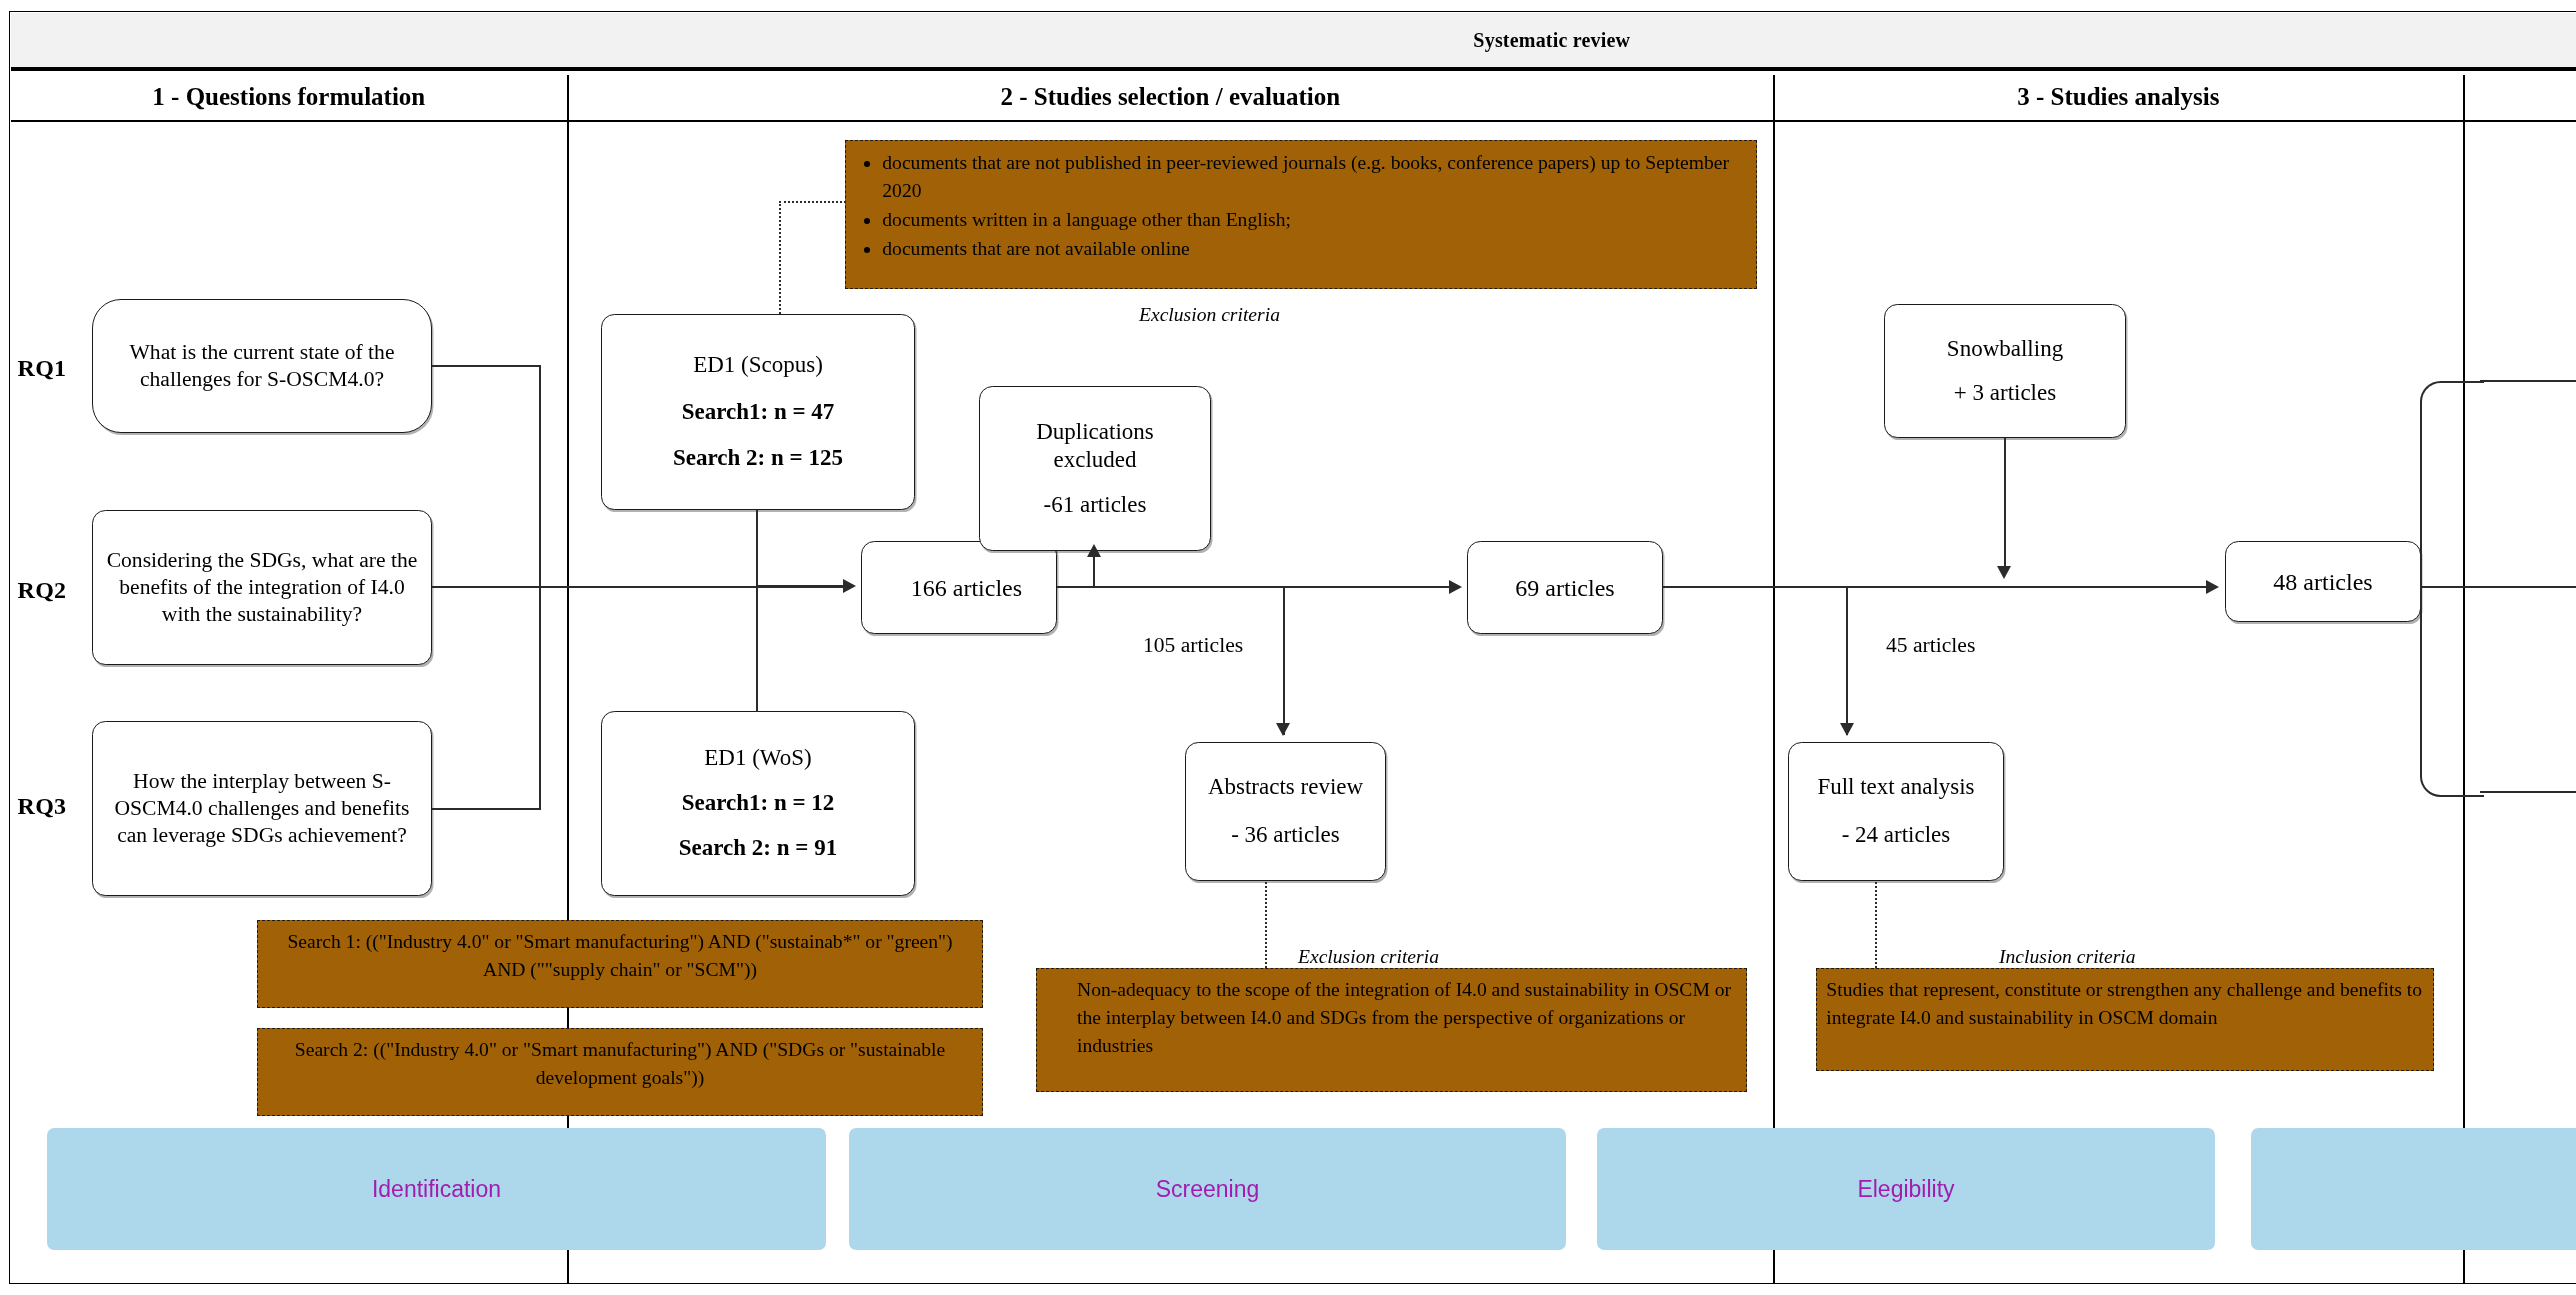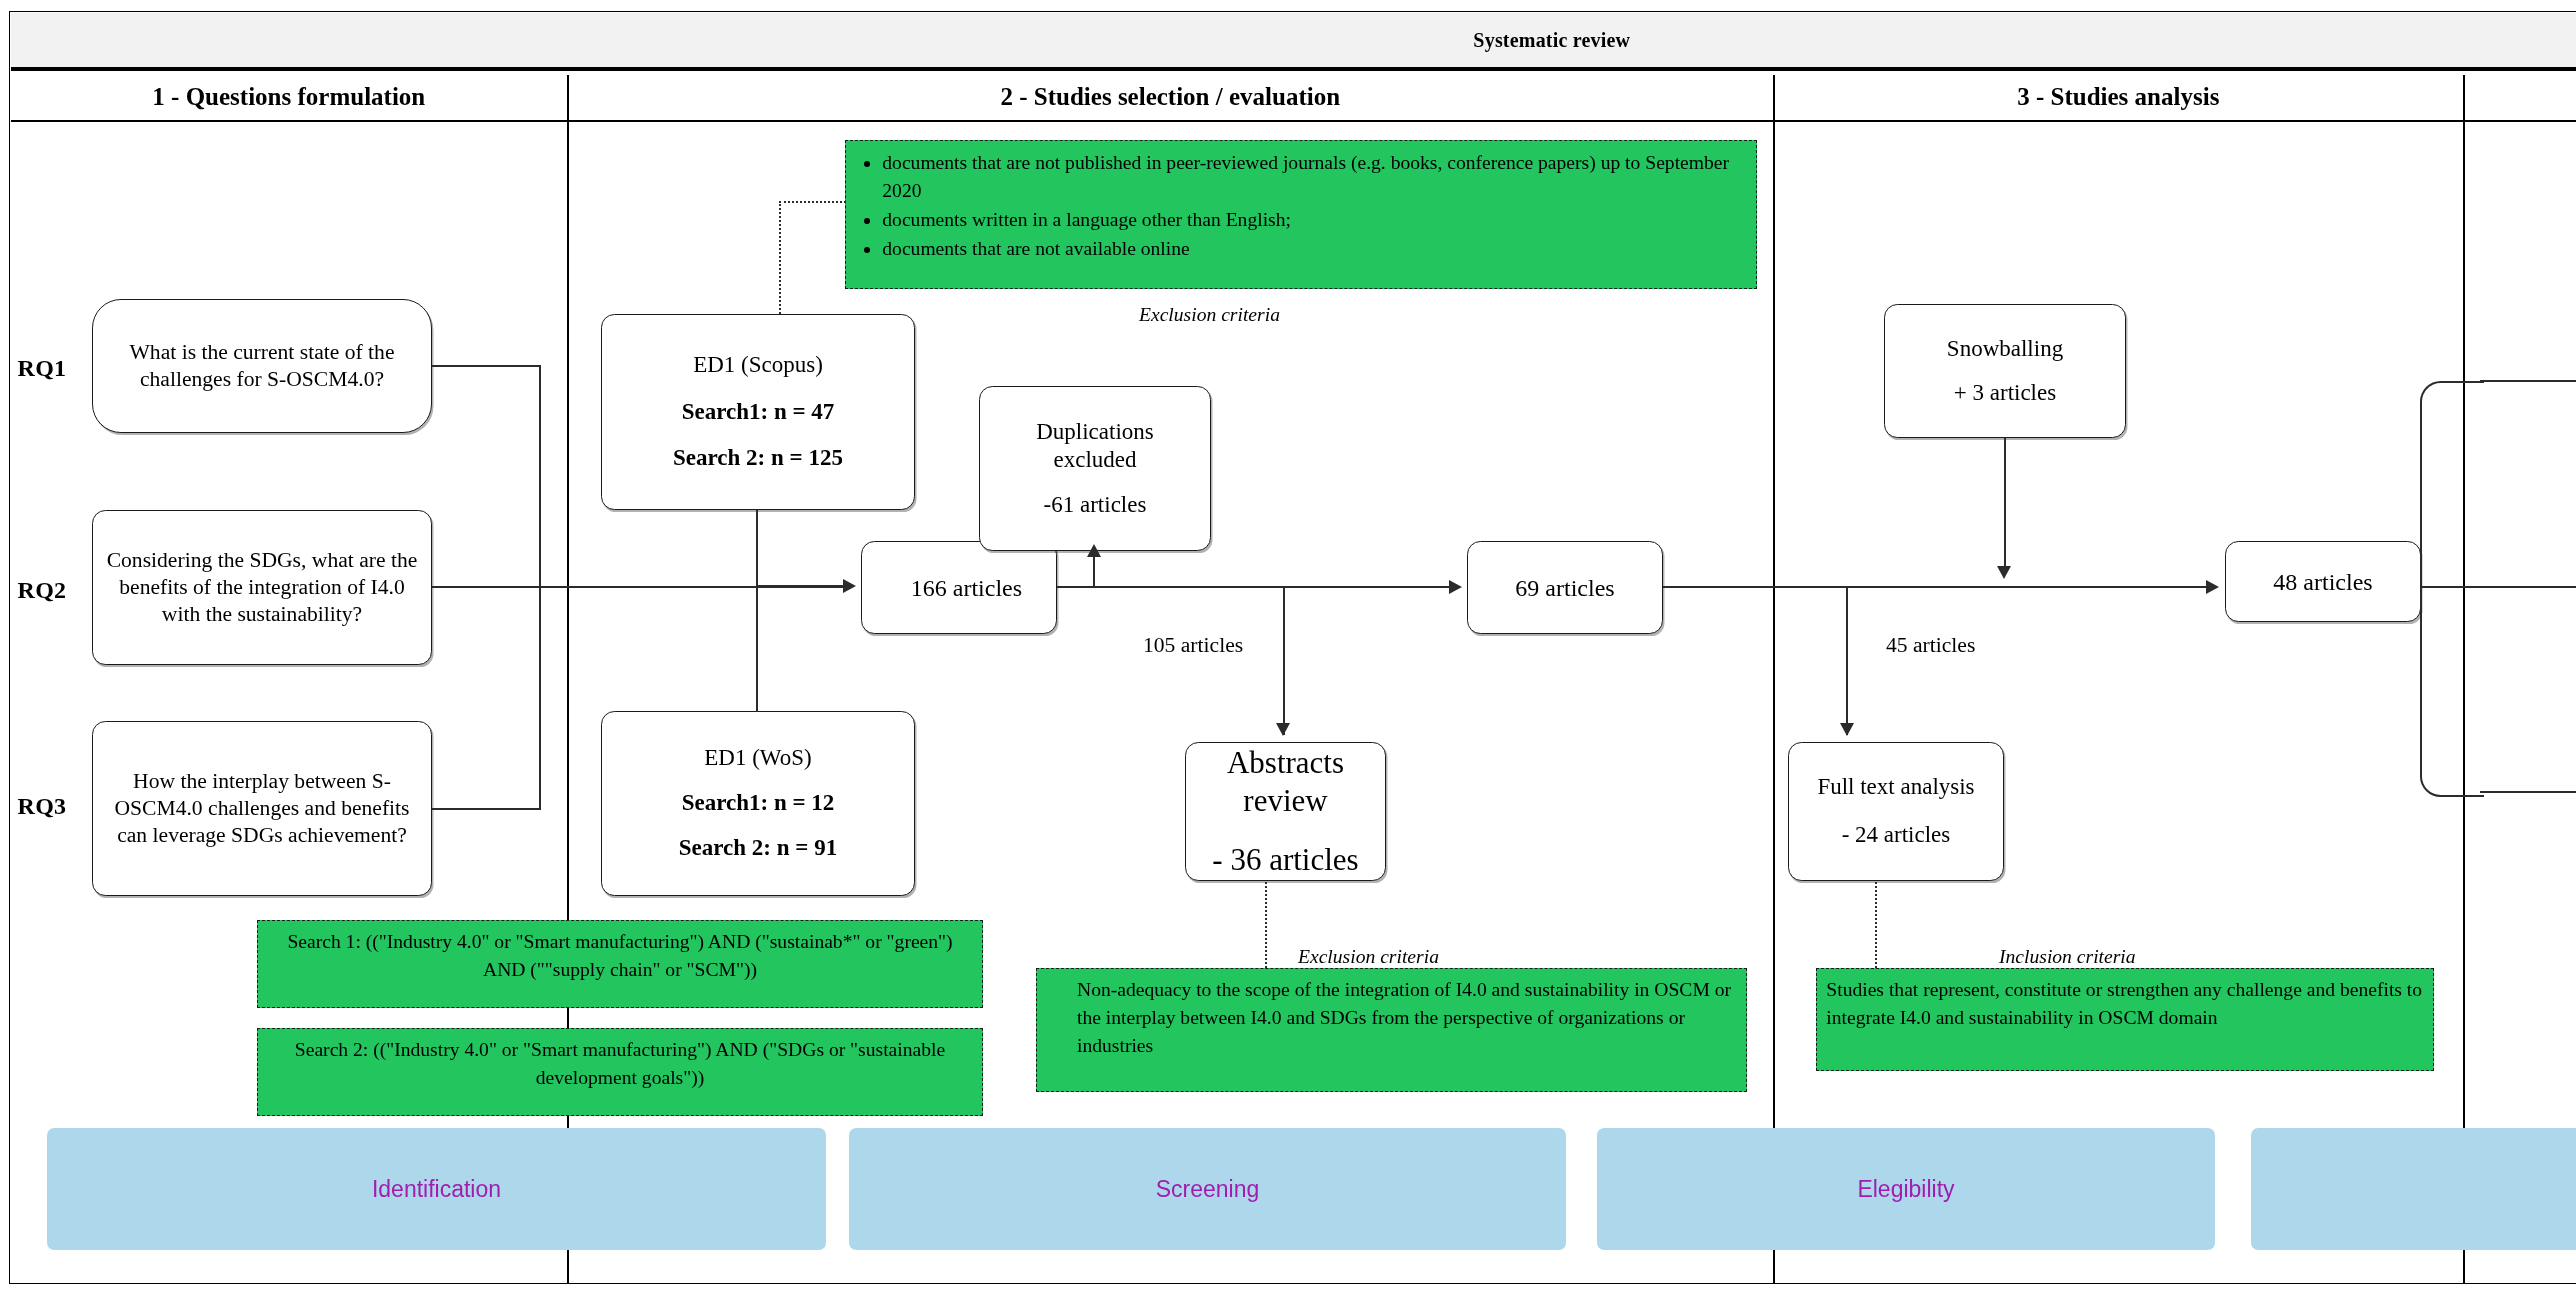--- a/index.html
+++ b/index.html
@@ -31,21 +31,21 @@
   .box{position:absolute;box-sizing:border-box;border:1.5px solid #1a1a1a;
      background:#fff;border-radius:13.4px;
      display:flex;flex-direction:column;align-items:center;justify-content:center;
      text-align:center;line-height:1.25;padding:3.1px 5.2px;
      box-shadow:1.5px 2.1px 0 0 rgba(0,0,0,.30);}
   .box .ln{display:block;}
   .box .bold{font-weight:bold;}
 
   
   .dbox{position:absolute;box-sizing:border-box;border:1.5px dashed #1a1a1a;
-     background:#22c55e;padding:7.2px 9.3px;text-align:left;line-height:1.42;}
+     background:#a16207;padding:7.2px 9.3px;text-align:left;line-height:1.42;}
   .dbox.ctr{text-align:center;}
   .dbox ul{margin:0;padding-left:27px;list-style:disc;}
   .dbox li{margin:1px 0;}
 
   
   .cap{position:absolute;font-style:italic;font-size:19.6px;white-space:nowrap;}
   .lbl{position:absolute;font-size:21.6px;white-space:nowrap;}
   .rq{position:absolute;font-size:24px;font-weight:bold;letter-spacing:0.3px;}
 
   
@@ -161,21 +161,21 @@
   <div class="arrow-r" style="left:1449px;top:580px;"></div>
   <div class="lbl" style="left:1143px;top:633px;">105 articles</div>
 
   <div class="box" style="left:1467px;top:541px;width:196px;height:93px;font-size:24px;">
     <span class="ln">69 articles</span>
   </div>
 
   <div class="v" style="left:1283px;top:586px;height:149px;"></div>
   <div class="arrow-d" style="left:1276px;top:723px;"></div>
 
-  <div class="box" style="left:1185px;top:742px;width:201px;height:139px;font-size:31px;">
+  <div class="box" style="left:1185px;top:742px;width:201px;height:139px;font-size:23px;">
     <span class="ln" style="margin-bottom:19.6px;">Abstracts review</span>
     <span class="ln">- 36 articles</span>
   </div>
 
   <div class="vdot" style="left:1265px;top:882px;height:118px;"></div>
   <div class="cap" style="left:1298px;top:946px;">Exclusion criteria</div>
 
   <div class="dbox" style="left:1036px;top:968px;width:711px;height:124px;font-size:19.6px;padding-left:40px;">
     <span>Non-adequacy to the scope of the integration of I4.0 and sustainability in OSCM or the interplay between I4.0 and SDGs from the perspective of organizations or industries</span>
   </div>

